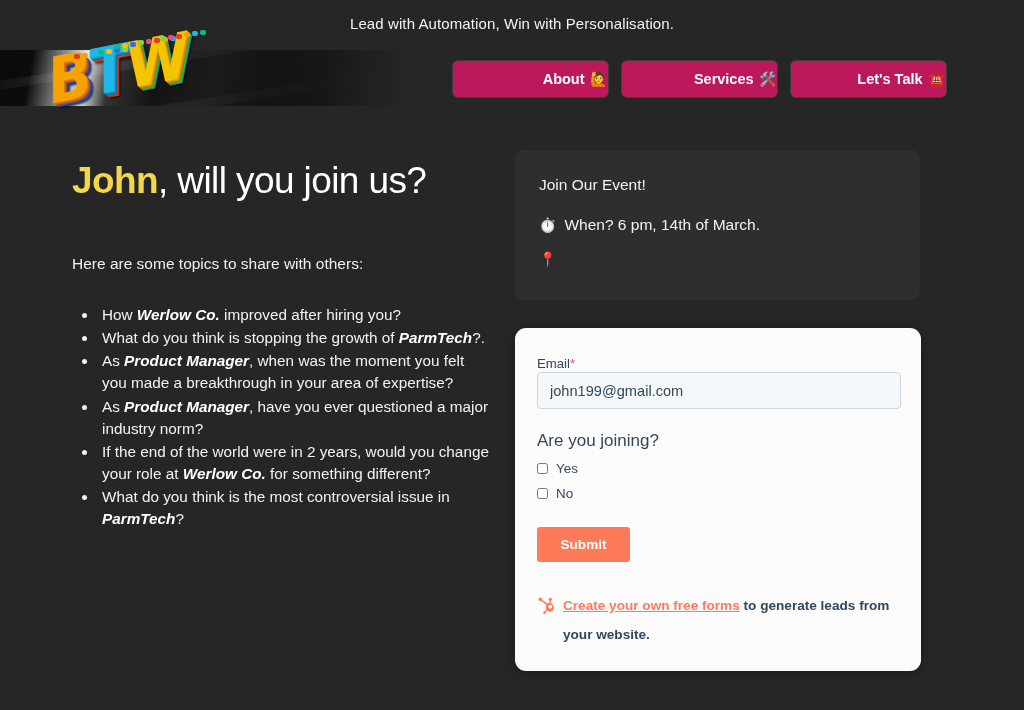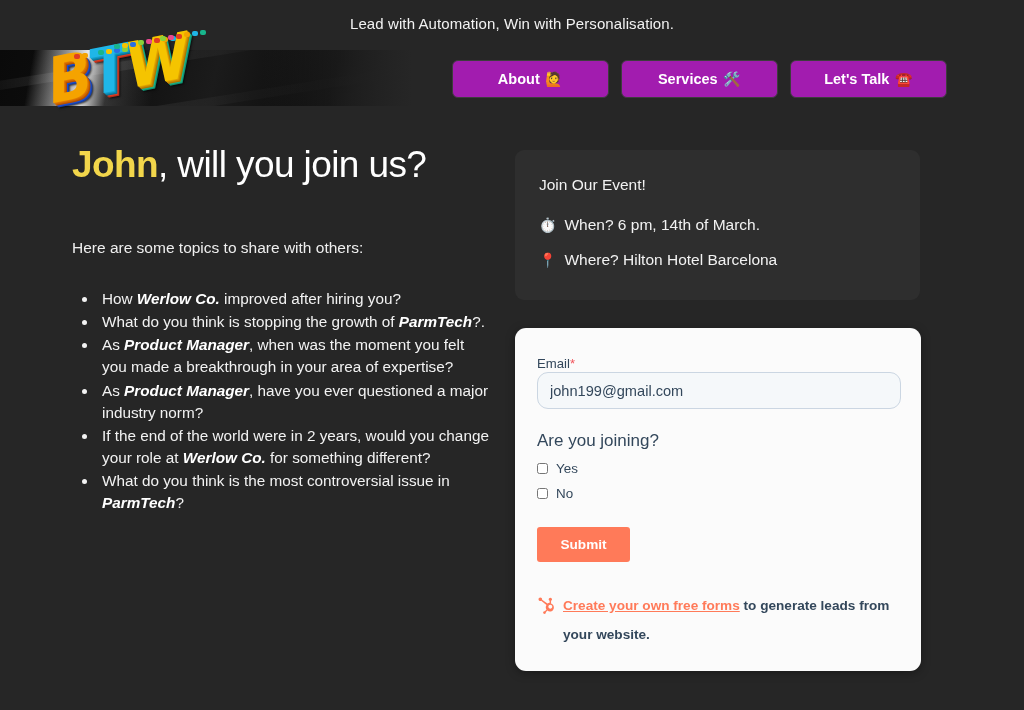--- a/index.html
+++ b/index.html
@@ -116,39 +116,39 @@
   .nav {
     position: absolute;
     top: 60px;
     left: 452px;
     display: flex;
     gap: 12px;
   }
   .nav-btn {
     width: 157px;
     height: 38px;
-    background: #a21caf;
+    background: #be185d;
     border: 1px solid #3d3d3d;
     border-radius: 6px;
     color: #ffffff;
     font-size: 14.5px;
     font-weight: bold;
     display: flex;
     align-items: center;
-    justify-content: center;
+    justify-content: flex-end;
     gap: 6px;
     cursor: pointer;
     text-decoration: none;
   }
   .nav-btn .emoji { font-size: 14px; font-weight: normal; }
 
   
   .left-col {
     position: absolute;
-    top: 144px;
+    top: 160px;
     left: 72px;
     width: 420px;
   }
   .headline {
     font-size: 37px;
     font-weight: normal;
     color: #ffffff;
     letter-spacing: -0.6px;
     line-height: 1.12;
   }
@@ -219,21 +219,21 @@
     color: #33475b;
     margin-bottom: 3px;
   }
   .field-label .req { color: #f2545b; font-size: 13px; }
   .email-input {
     display: block;
     width: 364px;
     height: 37px;
     background: #f5f8fa;
     border: 1px solid #cbd6e2;
-    border-radius: 11px;
+    border-radius: 4px;
     padding: 0 12px;
     font-family: "Liberation Sans", sans-serif;
     font-size: 14.6px;
     color: #33475b;
   }
   .question {
     margin-top: 22px;
     font-size: 17px;
     color: #33475b;
   }
@@ -352,21 +352,20 @@
 </div>
 
 <div class="event-card">
   <div class="event-title">Join Our Event!</div>
   <div class="event-line">
     <span class="emoji">⏱️</span>
     <span>When? 6 pm, 14th of March.</span>
   </div>
   <div class="event-line">
     <span class="emoji">📍</span>
-    <span>Where? Hilton Hotel Barcelona</span>
   </div>
 </div>
 
 <div class="form-card">
   <label class="field-label">
     <span>Email</span><span class="req">*</span>
   </label>
   <input class="email-input" type="text" value="john199@gmail.com" style="">
 
   <div class="question">Are you joining?</div>

